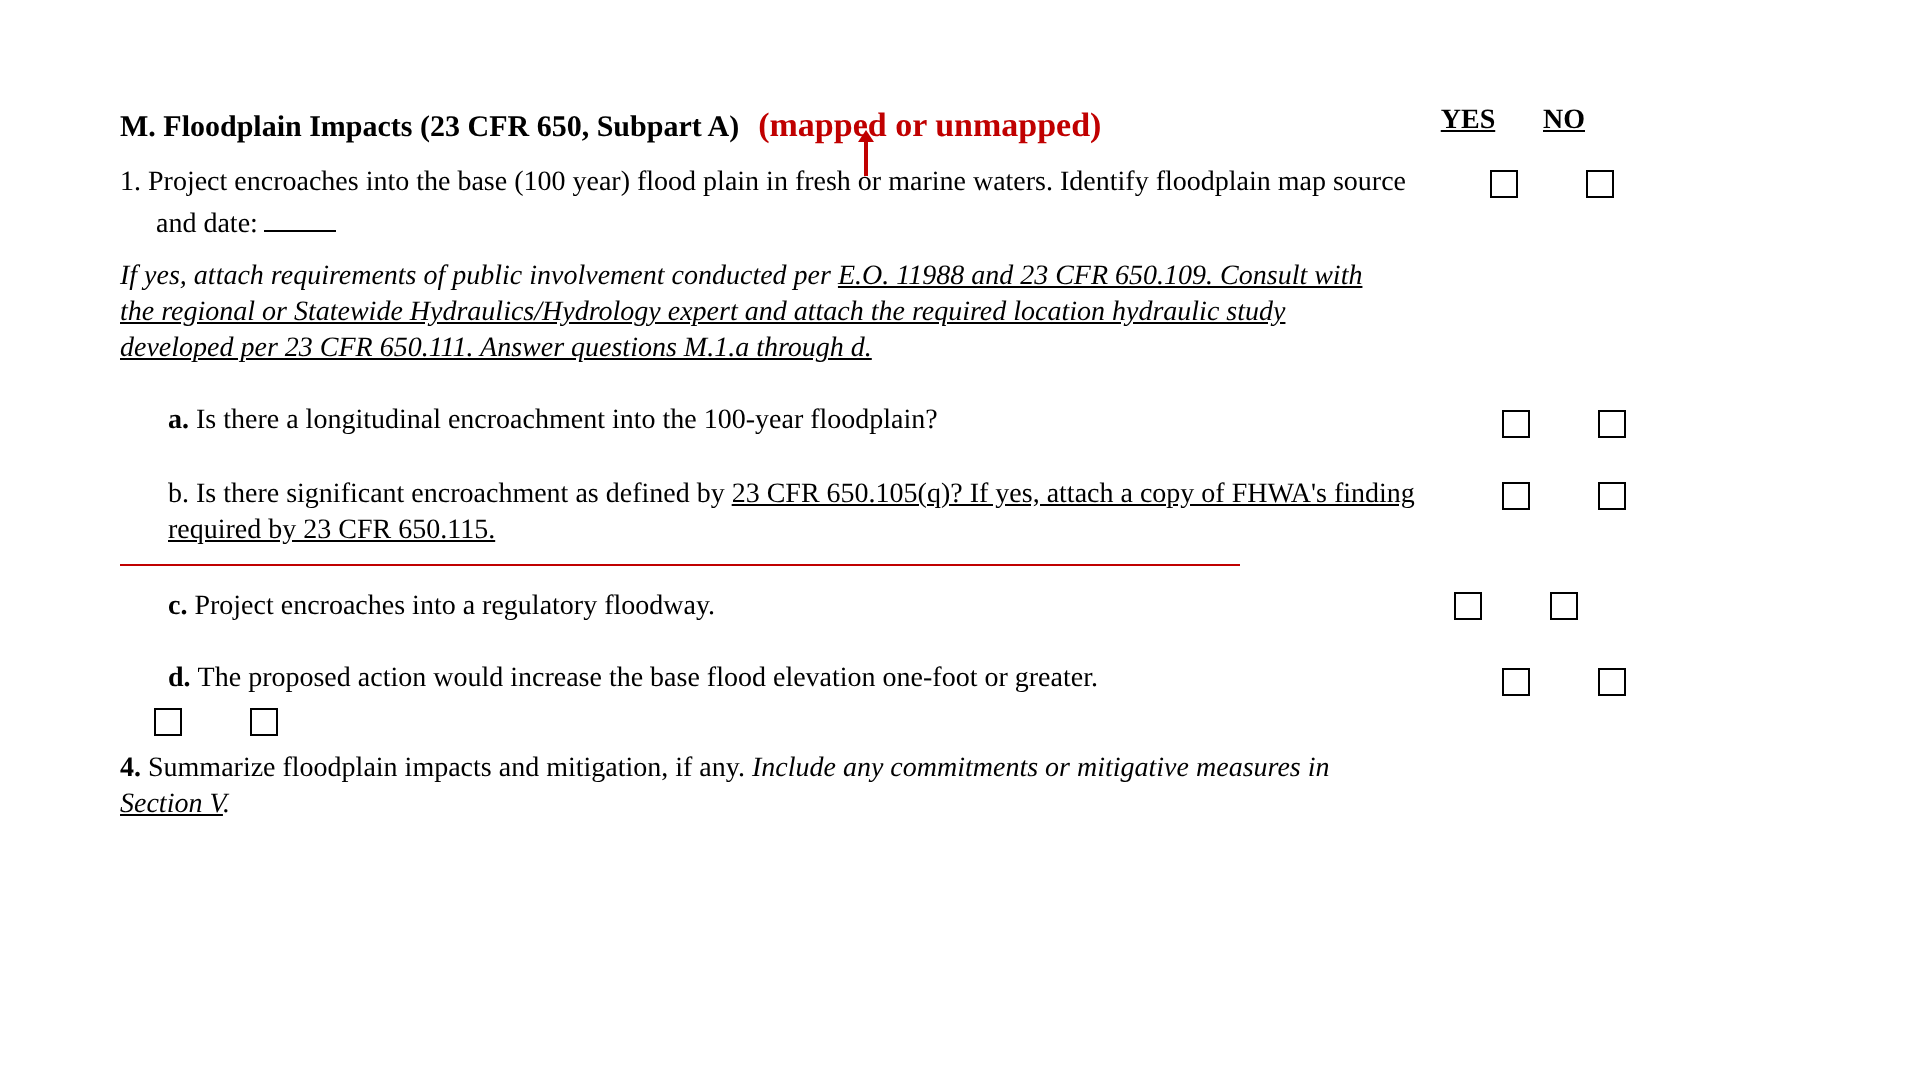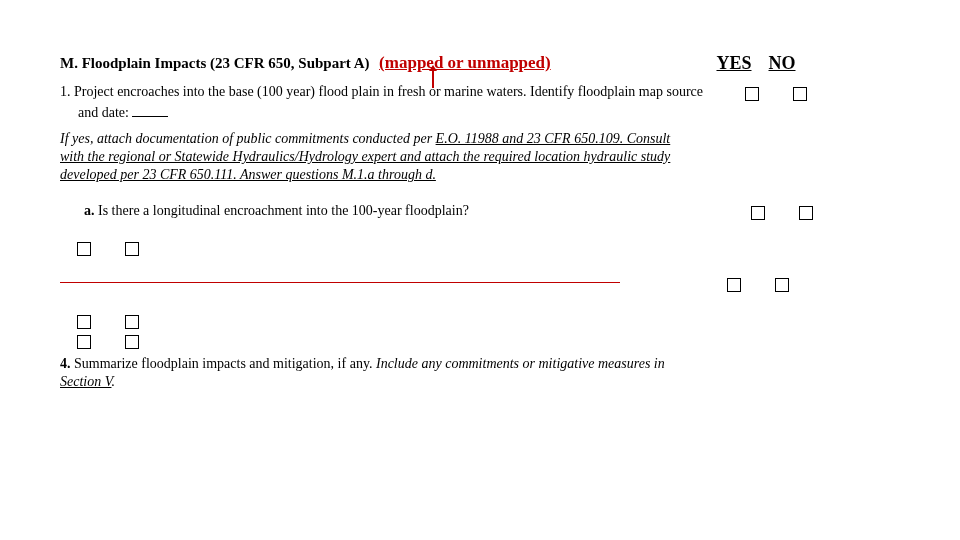--- a/index.html
+++ b/index.html
@@ -33,30 +33,29 @@
     flex: 0 0 48px;
     text-align: center;
   }
   .header-title {
     font-weight: bold;
     font-size: 15px;
     text-align: center;
   }
   .mapped {
     color: #c00000;
-    text-decoration: underline;
     font-size: 17px;
     font-family: "Times New Roman", serif;
     font-weight: bold;
     margin-left: 6px;
   }
   .yn-head {
     font-weight: bold;
     text-decoration: underline;
-    font-size: 18px;
+    font-size: 14px;
   }
   .checkbox {
     display: inline-block;
     width: 14px;
     height: 14px;
     border: 1.5px solid #000;
     box-sizing: border-box;
     vertical-align: middle;
     margin-top: 2px;
   }
@@ -124,48 +123,61 @@
   <div class="row gap-sm">
     <div class="text-col hanging">
       <span>1.  Project encroaches into the base (100 year) flood plain in fresh or marine waters. Identify floodplain map source and date: </span><span class="fillblank"></span>
     </div>
     <div class="check-col"><span class="checkbox"></span></div>
     <div class="check-col"><span class="checkbox"></span></div>
   </div>
 
   <div class="row gap-sm">
     <div class="text-col italic">
-      <span>If yes, attach documentation of public commitments conducted per </span><span class="ulink">E.O. 11988 and 23 CFR 650.109. Consult with the regional or Statewide Hydraulics/Hydrology expert and attach the required location hydraulic study developed per 23 CFR 650.111. Answer questions M.1.a through d.</span>
+      <span>If yes, attach requirements of public involvement conducted per </span><span class="ulink">E.O. 11988 and 23 CFR 650.109. Consult with the regional or Statewide Hydraulics/Hydrology expert and attach the required location hydraulic study developed per 23 CFR 650.111. Answer questions M.1.a through d.</span>
     </div>
     <div class="check-col"></div>
       <div class="check-col"></div>
   </div>
 
 
   <div class="row tight">
     <div class="text-col indent-1">
       <b>a. </b><span>Is there a longitudinal encroachment into the 100-year floodplain?</span>
     </div>
     <div class="check-col"><span class="checkbox"></span></div>
     <div class="check-col"><span class="checkbox"></span></div>
   </div>
 
   <div class="row tight">
+    <div class="text-col indent-1">
+      <span>b. </span><span>Is there significant encroachment as defined by </span><span class="ulink">23 CFR 650.105(q)? If yes, attach a copy of FHWA's finding required by 23 CFR 650.115.</span>
+    </div>
     <div class="check-col"><span class="checkbox"></span></div>
     <div class="check-col"><span class="checkbox"></span></div>
   </div>
 
   <div class="row tight">
     <div class="text-col"></div>
     <div class="check-col"><span class="checkbox"></span></div>
     <div class="check-col"><span class="checkbox"></span></div>
   </div>
 
+  <div class="row tight" style="margin-top:-18px">
+    <div class="text-col indent-1">
+      <b>c. </b><span>Project encroaches into a regulatory floodway.</span>
+    </div>
+    <div class="check-col"></div>
+      <div class="check-col"></div>
+  </div>
 
   <div class="row tight">
+    <div class="text-col indent-1">
+      <b>d. </b><span>The proposed action would increase the base flood elevation one-foot or greater.</span>
+    </div>
     <div class="check-col"><span class="checkbox"></span></div>
     <div class="check-col"><span class="checkbox"></span></div>
   </div>
 
   <div class="row">
     <div class="check-col"><span class="checkbox"></span></div>
     <div class="check-col"><span class="checkbox"></span></div>
   </div>
 
 

